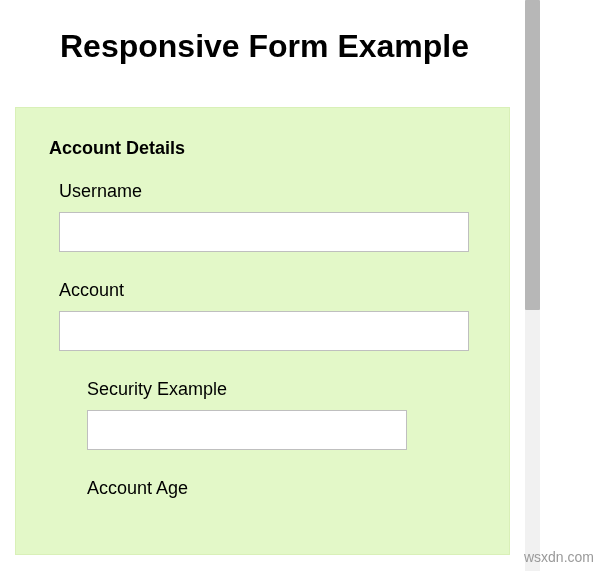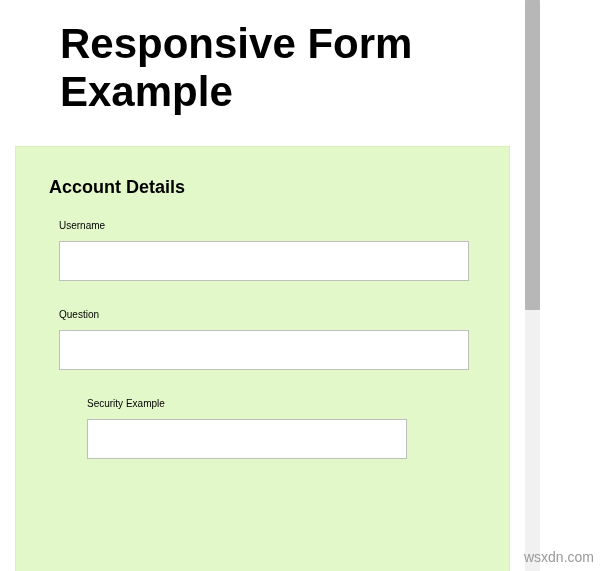--- a/index.html
+++ b/index.html
@@ -14,48 +14,48 @@
       height: 571px;
       position: relative;
       overflow: hidden;
     }
     .page-wrap {
       width: 525px;
       height: 100%;
       position: relative;
     }
     .heading {
-      font-size: 42px;
+      font-size: 32px;
       font-weight: bold;
       color: #000;
-      padding: 20px 0 30px 60px;
+      padding: 28px 0 30px 60px;
     }
     .form-card {
       background: #e3f8c8;
       border: 1px solid #d9f0b8;
-      margin: 0 15px 0 15px;
+      margin: 12px 15px 0 15px;
       padding: 30px 25px 10px 25px;
       height: 448px;
     }
     .section-title {
       font-size: 18px;
       font-weight: bold;
       color: #000;
       margin-bottom: 22px;
       margin-left: 8px;
     }
     .field-group {
       margin-left: 18px;
       margin-bottom: 28px;
     }
     .field-group.indented {
       margin-left: 46px;
     }
     .field-label {
-      font-size: 10px;
+      font-size: 18px;
       color: #000;
       margin-bottom: 10px;
       display: block;
     }
     .text-input {
       width: 410px;
       height: 40px;
       border: 1px solid #bfbfbf;
       background: #ffffff;
       font-size: 15px;
@@ -101,29 +101,32 @@
   <div class="form-card">
 
     <div class="section-title">Account Details</div>
 
     <div class="field-group">
       <label class="field-label">Username</label>
       <input type="text" class="text-input" value="" style="">
     </div>
 
     <div class="field-group">
-      <label class="field-label">Question</label>
+      <label class="field-label">Account</label>
       <input type="text" class="text-input" value="" style="">
     </div>
 
     <div class="field-group indented">
       <label class="field-label">Security Example</label>
       <input type="text" class="text-input narrow" value="" style="">
     </div>
 
+    <div class="field-group indented" style="margin-bottom:0;">
+      <label class="field-label">Account Age</label>
+    </div>
 
   </div>
 
 </div>
 
 <div class="scrollbar">
   <div class="scrollbar-thumb"></div>
 </div>
 
 <div class="watermark">wsxdn.com</div>

